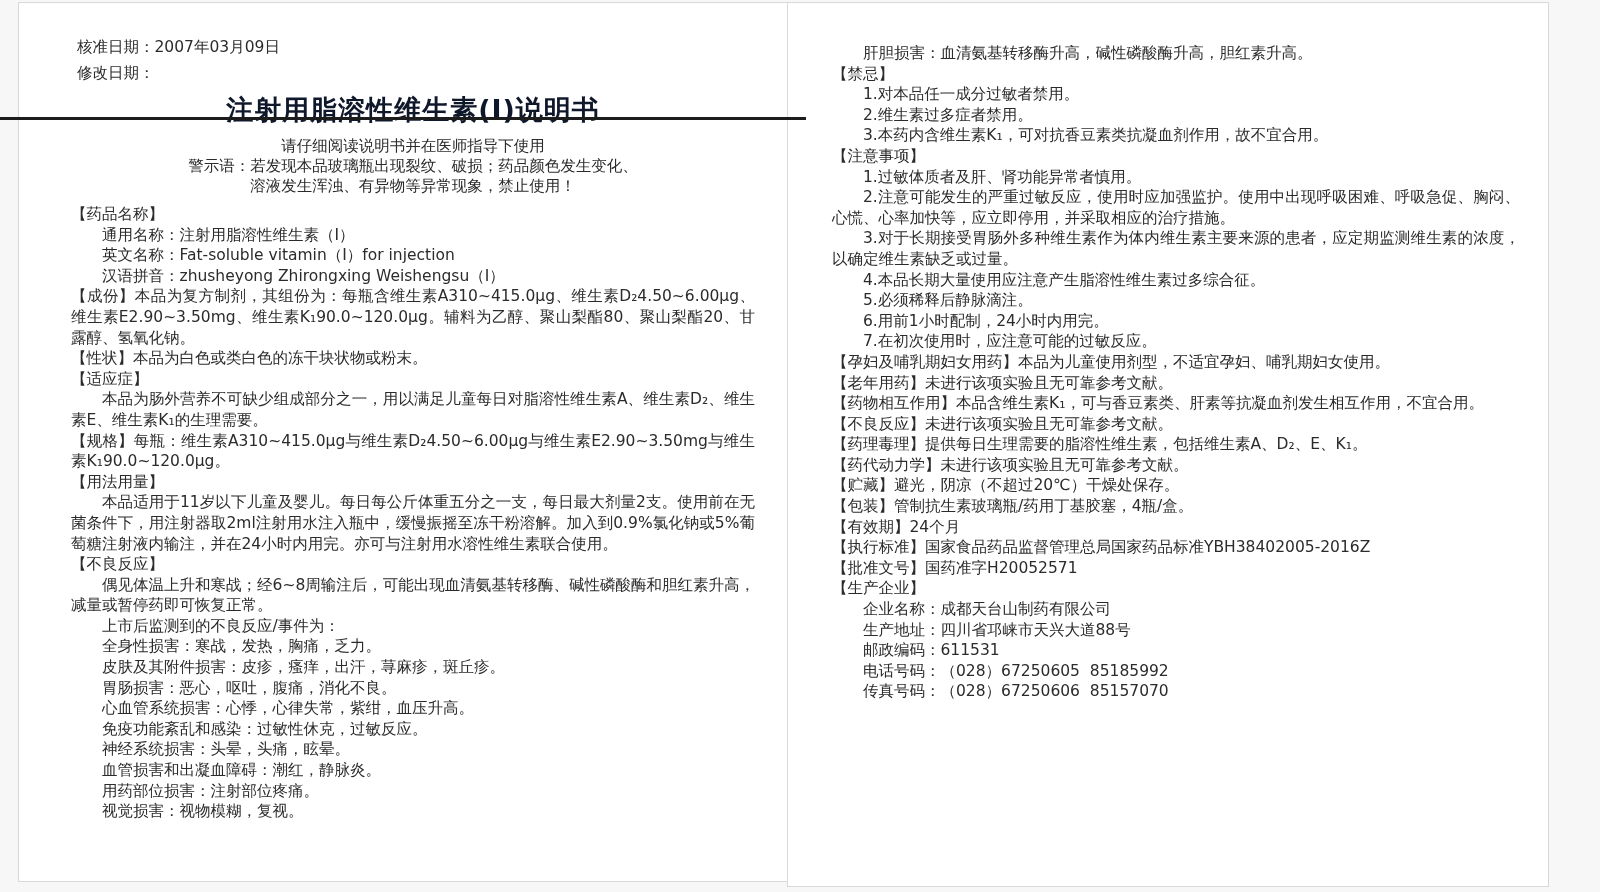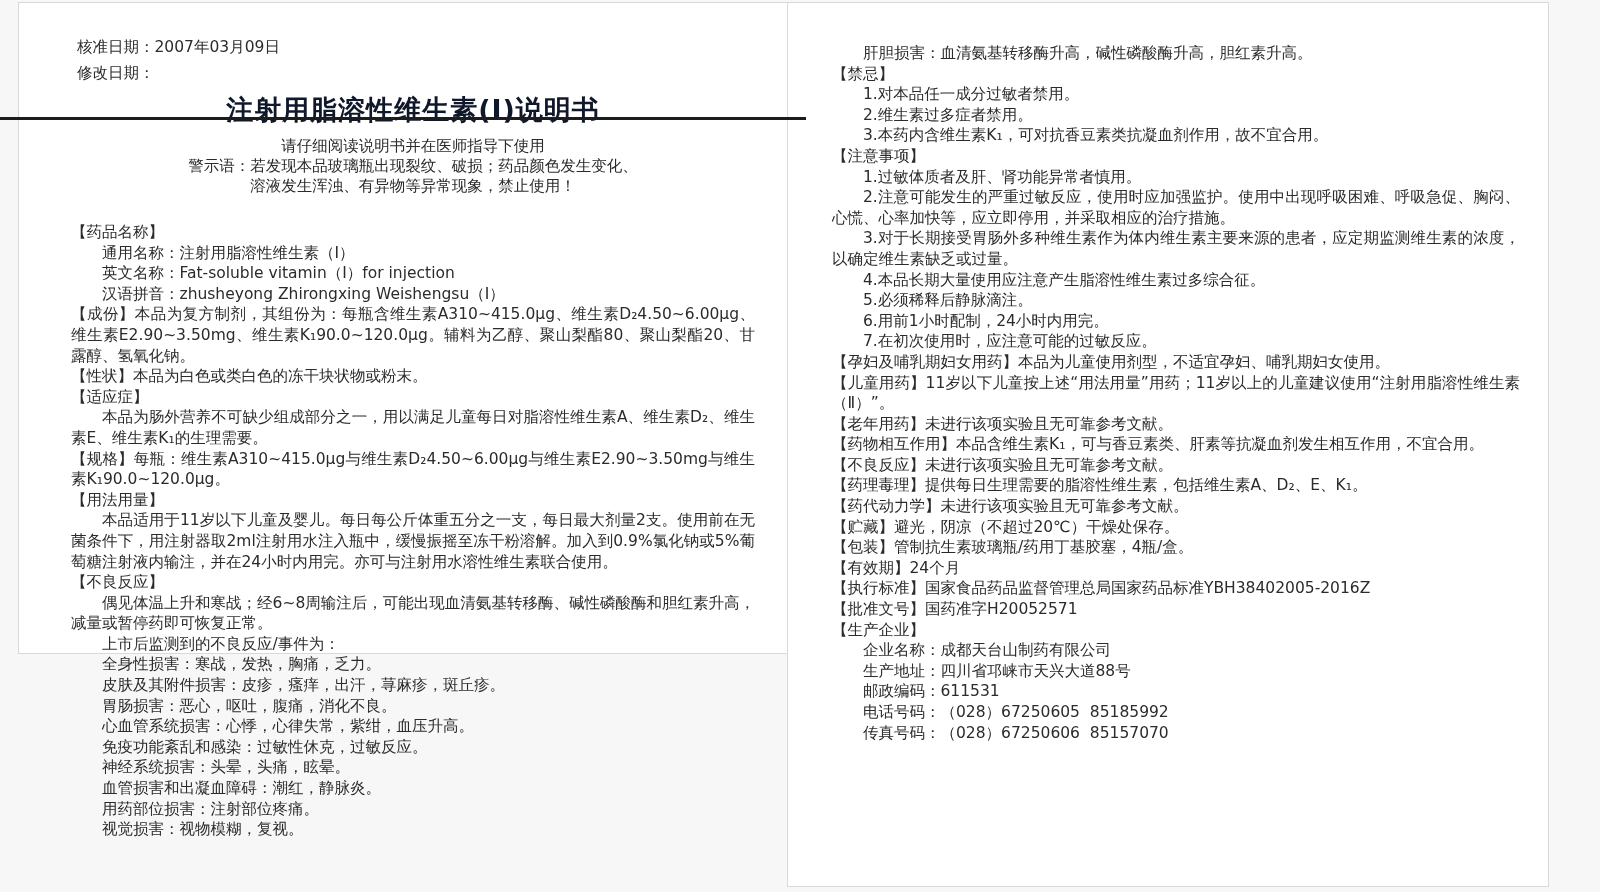--- a/index.html
+++ b/index.html
@@ -11,21 +11,21 @@
     overflow: hidden;
   }
   .canvas { position: relative; width: 1600px; height: 892px; }
 
   .page {
     position: absolute;
     top: 2px;
     background: #ffffff;
     border: 1px solid #d9d9d9;
   }
-  .page-left  { left: 18px;  width: 772px; height: 652px; padding: 34px 34px 0 52px; }
+  .page-left  { left: 18px;  width: 772px; height: 880px; padding: 34px 34px 0 52px; }
   .page-right { left: 787px; width: 762px; height: 885px; padding: 40px 28px 0 44px; }
 
   .meta-line { font-size: 15.5px; line-height: 20px; margin: 0 0 6px 6px; }
 
   .doc-title {
     font-size: 27px;
     font-weight: bold;
     text-align: center;
     line-height: 34px;
     margin-top: 10px;
@@ -40,21 +40,21 @@
     background: #1c1c1c;
   }
 
   .notice-block { margin-top: 9px; }
   .notice-block p {
     text-align: center;
     font-size: 15.5px;
     line-height: 20px;
   }
 
-  .body-block { margin-top: 26px; }
+  .body-block { margin-top: 8px; }
   .page-right .body-block { margin-top: 0; }
 
   .para {
     font-size: 15.5px;
     line-height: 20.6px;
     text-align: justify;
     white-space: pre-wrap;
     word-break: break-all;
   }
   .para.indent { text-indent: 2em; }
@@ -114,21 +114,20 @@
         <p class="para indent">3.本药内含维生素K₁，可对抗香豆素类抗凝血剂作用，故不宜合用。</p>
         <p class="para">【注意事项】</p>
         <p class="para indent">1.过敏体质者及肝、肾功能异常者慎用。</p>
         <p class="para indent">2.注意可能发生的严重过敏反应，使用时应加强监护。使用中出现呼吸困难、呼吸急促、胸闷、心慌、心率加快等，应立即停用，并采取相应的治疗措施。</p>
         <p class="para indent">3.对于长期接受胃肠外多种维生素作为体内维生素主要来源的患者，应定期监测维生素的浓度，以确定维生素缺乏或过量。</p>
         <p class="para indent">4.本品长期大量使用应注意产生脂溶性维生素过多综合征。</p>
         <p class="para indent">5.必须稀释后静脉滴注。</p>
         <p class="para indent">6.用前1小时配制，24小时内用完。</p>
         <p class="para indent">7.在初次使用时，应注意可能的过敏反应。</p>
         <p class="para">【孕妇及哺乳期妇女用药】本品为儿童使用剂型，不适宜孕妇、哺乳期妇女使用。</p>
-        <p class="para">【儿童用药】11岁以下儿童按上述“用法用量”用药；11岁以上的儿童建议使用“注射用脂溶性维生素（Ⅱ）”。</p>
         <p class="para">【老年用药】未进行该项实验且无可靠参考文献。</p>
         <p class="para">【药物相互作用】本品含维生素K₁，可与香豆素类、肝素等抗凝血剂发生相互作用，不宜合用。</p>
         <p class="para">【不良反应】未进行该项实验且无可靠参考文献。</p>
         <p class="para">【药理毒理】提供每日生理需要的脂溶性维生素，包括维生素A、D₂、E、K₁。</p>
         <p class="para">【药代动力学】未进行该项实验且无可靠参考文献。</p>
         <p class="para">【贮藏】避光，阴凉（不超过20℃）干燥处保存。</p>
         <p class="para">【包装】管制抗生素玻璃瓶/药用丁基胶塞，4瓶/盒。</p>
         <p class="para">【有效期】24个月</p>
         <p class="para">【执行标准】国家食品药品监督管理总局国家药品标准YBH38402005-2016Z</p>
         <p class="para">【批准文号】国药准字H20052571</p>

